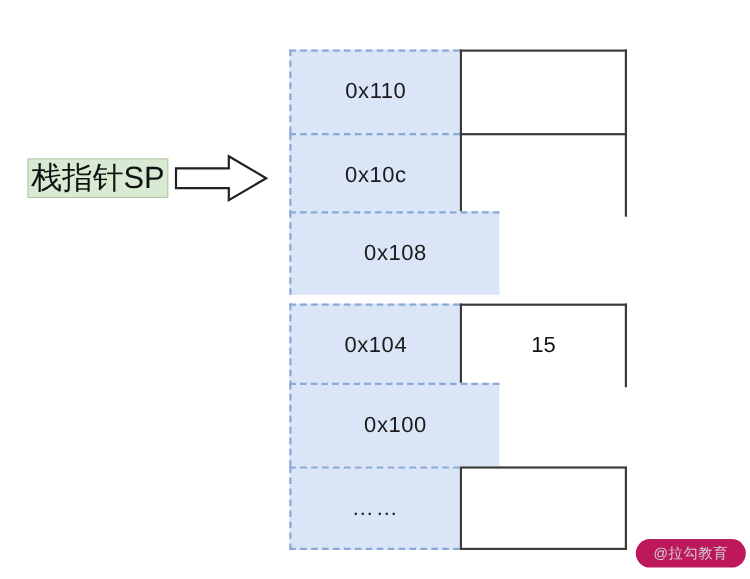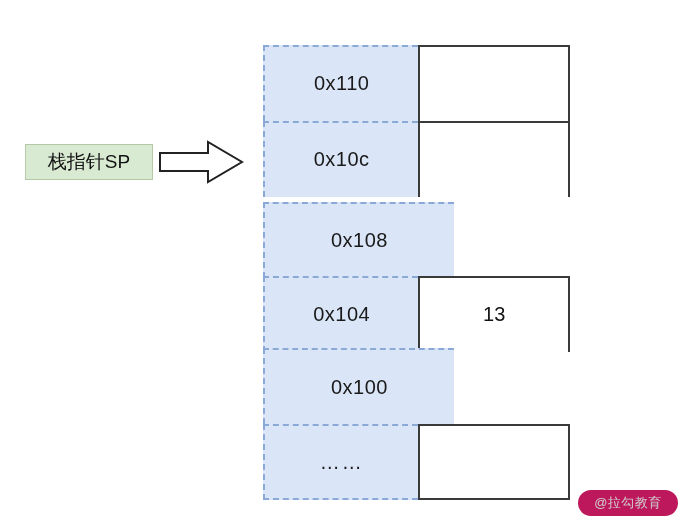--- a/index.html
+++ b/index.html
@@ -25,21 +25,21 @@
     left: 25px;
     top: 144px;
     width: 128px;
     height: 36px;
     background: #d9ead3;
     border: 1px solid #b5c9a9;
     box-sizing: border-box;
     display: flex;
     align-items: center;
     justify-content: center;
-    font-size: 19px;
+    font-size: 28px;
     color: #111111;
     letter-spacing: 0px;
     white-space: nowrap;
   }
 
   
   .sp-arrow {
     position: absolute;
     left: 158px;
     top: 139px;
@@ -142,27 +142,27 @@
     <div class="mem-row" style="top:0px;">
       <div class="addr-cell">0x110</div>
       <div class="val-cell"></div>
     </div>
 
     <div class="mem-row" style="top:75.83px;">
       <div class="addr-cell">0x10c</div>
       <div class="val-cell"></div>
     </div>
 
-    <div class="mem-row" style="top:157px;">
+    <div class="mem-row" style="top:147px;">
       <div class="addr-cell">0x108</div>
     </div>
 
     <div class="mem-row" style="top:231px;">
       <div class="addr-cell">0x104</div>
-      <div class="val-cell">13</div>
+      <div class="val-cell">15</div>
     </div>
 
     <div class="mem-row" style="top:303.33px;">
       <div class="addr-cell">0x100</div>
     </div>
 
     <div class="mem-row" style="top:379.16px;">
       <div class="addr-cell is-ellipsis">……</div>
       <div class="val-cell"></div>
     </div>

